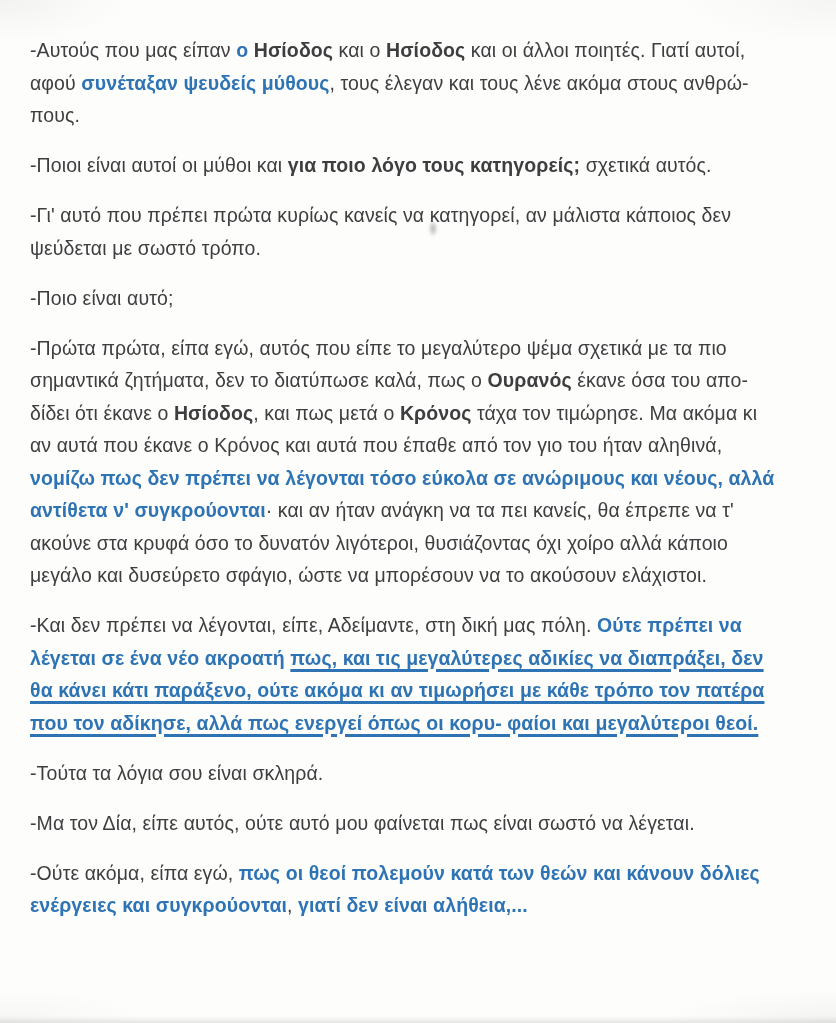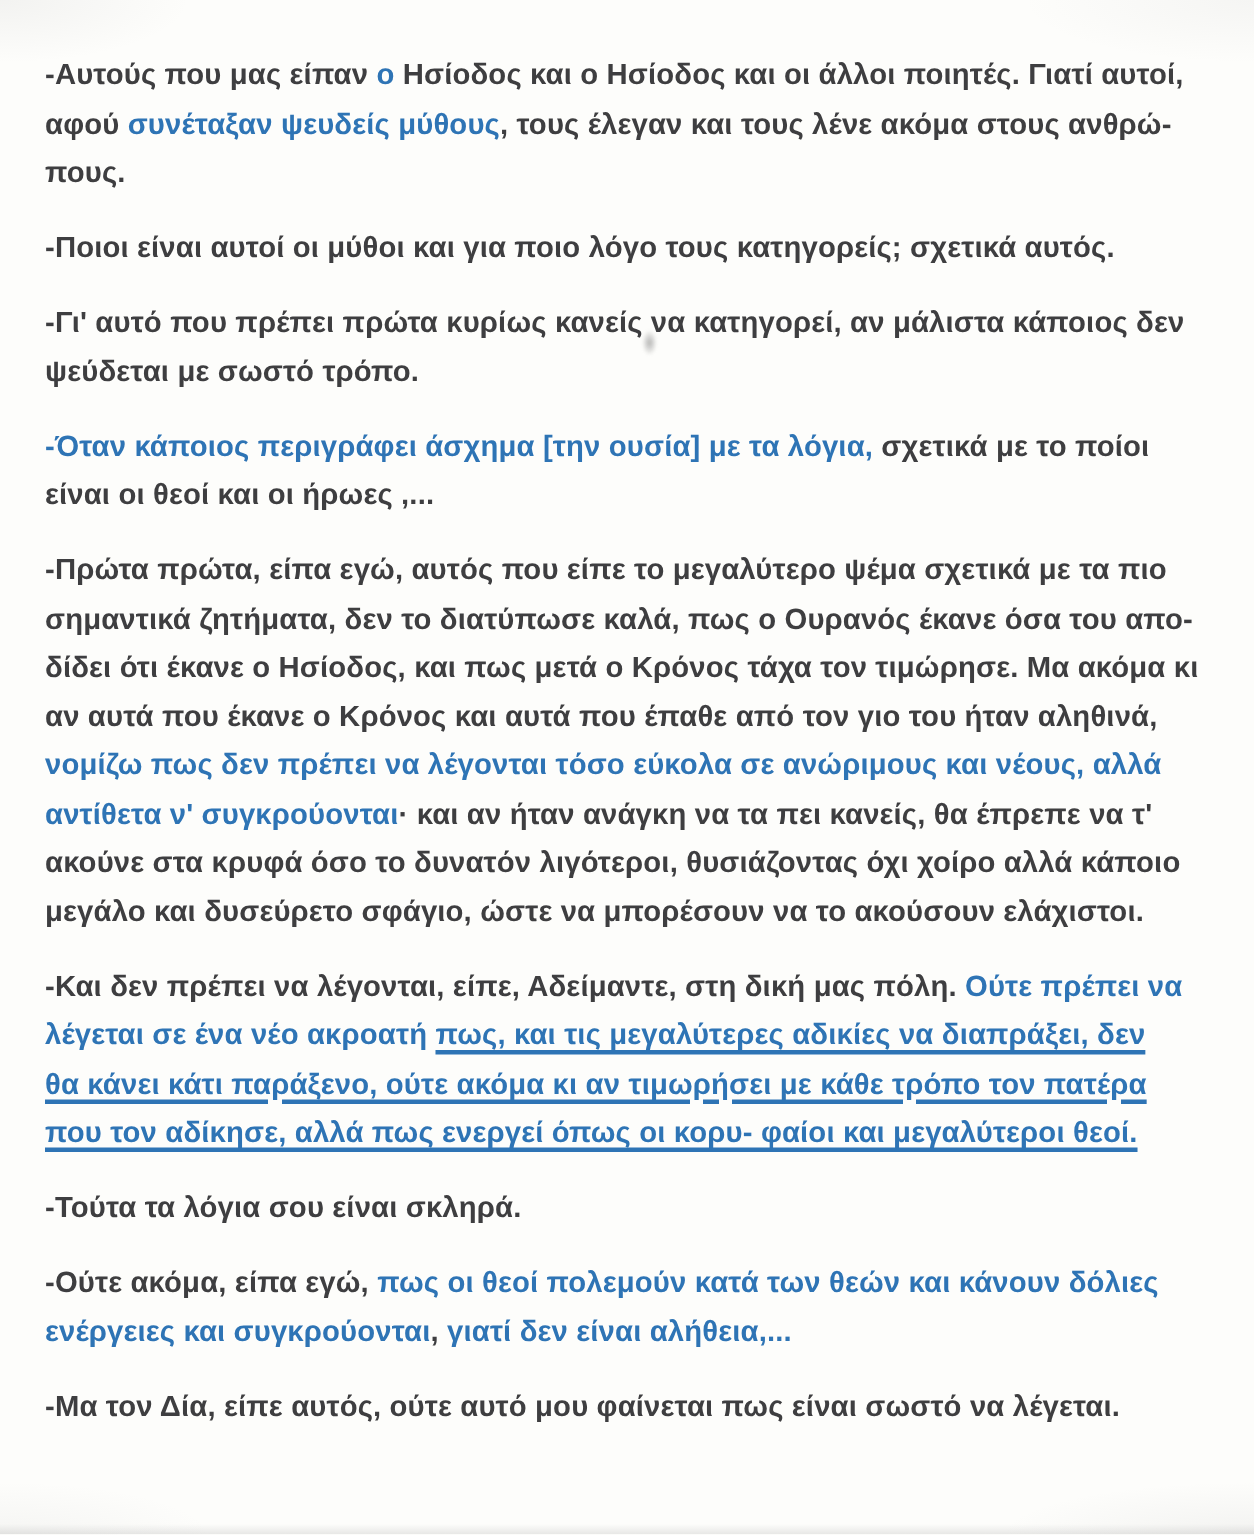--- a/index.html
+++ b/index.html
@@ -53,21 +53,21 @@
     line-height: 32.5px;
     color: var(--ink, #3e3e40);
     letter-spacing: 0.1px;
   }
   .text-block p {
     margin: 0 0 17.5px 0;
     white-space: pre-wrap;
   }
   .run-normal {
     color: var(--ink, #3e3e40);
-    font-weight: 700;
+    font-weight: 400;
   }
   .run-bold {
     color: var(--ink, #3e3e40);
     font-weight: 700;
     text-align: right;
   }
   .run-blue {
     color: var(--blue, #2e74b5);
     font-weight: 700;
   }
@@ -84,34 +84,33 @@
 <body>
 
 <div class="page">
   <div class="text-block">
       <p><span class="run run-normal">-Αυτούς που μας είπαν </span><span class="run run-blue">ο </span><span class="run run-bold">Ησίοδος</span><span class="run run-normal"> και ο </span><span class="run run-bold">Ησίοδος</span><span class="run run-normal"> και οι άλλοι ποιητές. Γιατί αυτοί,
 αφού </span><span class="run run-blue">συνέταξαν ψευδείς μύθους</span><span class="run run-normal">, τους έλεγαν και τους λένε ακόμα στους ανθρώ-
 πους.</span></p>
       <p><span class="run run-normal">-Ποιοι είναι αυτοί οι μύθοι και </span><span class="run run-bold">για ποιο λόγο τους κατηγορείς;</span><span class="run run-normal"> σχετικά αυτός.</span></p>
       <p><span class="run run-normal">-Γι' αυτό που πρέπει πρώτα κυρίως κανείς να κατηγορεί, αν μάλιστα κάποιος δεν
 ψεύδεται με σωστό τρόπο.</span></p>
-      <p><span class="run run-blue">-Όταν κάποιος περιγράφει άσχημα [την ουσία] με τα λόγια,</span><span class="run run-normal"> σχετικά με το ποίοι
-είναι οι θεοί και οι ήρωες ,...</span></p>
+      <p><span class="run run-normal">-Ποιο είναι αυτό;</span></p>
       <p><span class="run run-normal">-Πρώτα πρώτα, είπα εγώ, αυτός που είπε το μεγαλύτερο ψέμα σχετικά με τα πιο
 σημαντικά ζητήματα, δεν το διατύπωσε καλά, πως ο </span><span class="run run-bold">Ουρανός</span><span class="run run-normal"> έκανε όσα του απο-
 δίδει ότι έκανε ο </span><span class="run run-bold">Ησίοδος</span><span class="run run-normal">, και πως μετά ο </span><span class="run run-bold">Κρόνος</span><span class="run run-normal"> τάχα τον τιμώρησε. Μα ακόμα κι
 αν αυτά που έκανε ο Κρόνος και αυτά που έπαθε από τον γιο του ήταν αληθινά,
 </span><span class="run run-blue">νομίζω πως δεν πρέπει να λέγονται τόσο εύκολα σε ανώριμους και νέους, αλλά
 αντίθετα ν' συγκρούονται</span><span class="run run-normal">· και αν ήταν ανάγκη να τα πει κανείς, θα έπρεπε να τ'
 ακούνε στα κρυφά όσο το δυνατόν λιγότεροι, θυσιάζοντας όχι χοίρο αλλά κάποιο
 μεγάλο και δυσεύρετο σφάγιο, ώστε να μπορέσουν να το ακούσουν ελάχιστοι.</span></p>
       <p><span class="run run-normal">-Και δεν πρέπει να λέγονται, είπε, Αδείμαντε, στη δική μας πόλη. </span><span class="run run-blue">Ούτε πρέπει να
 λέγεται σε ένα νέο ακροατή </span><span class="run run-blue-underline">πως, και τις μεγαλύτερες αδικίες να διαπράξει, δεν
 θα κάνει κάτι παράξενο, ούτε ακόμα κι αν τιμωρήσει με κάθε τρόπο τον πατέρα
 που τον αδίκησε, αλλά πως ενεργεί όπως οι κορυ- φαίοι και μεγαλύτεροι θεοί.</span></p>
       <p><span class="run run-normal">-Τούτα τα λόγια σου είναι σκληρά.</span></p>
+      <p><span class="run run-normal">-Μα τον Δία, είπε αυτός, ούτε αυτό μου φαίνεται πως είναι σωστό να λέγεται.</span></p>
       <p><span class="run run-normal">-Ούτε ακόμα, είπα εγώ, </span><span class="run run-blue">πως οι θεοί πολεμούν κατά των θεών και κάνουν δόλιες
 ενέργειες και συγκρούονται</span><span class="run run-normal">, </span><span class="run run-blue">γιατί δεν είναι αλήθεια,...</span></p>
-      <p><span class="run run-normal">-Μα τον Δία, είπε αυτός, ούτε αυτό μου φαίνεται πως είναι σωστό να λέγεται.</span></p>
     </div>
   <div class="smudge"></div>
   <div class="edge-shade"></div>
 </div>
 
 </body></html>

